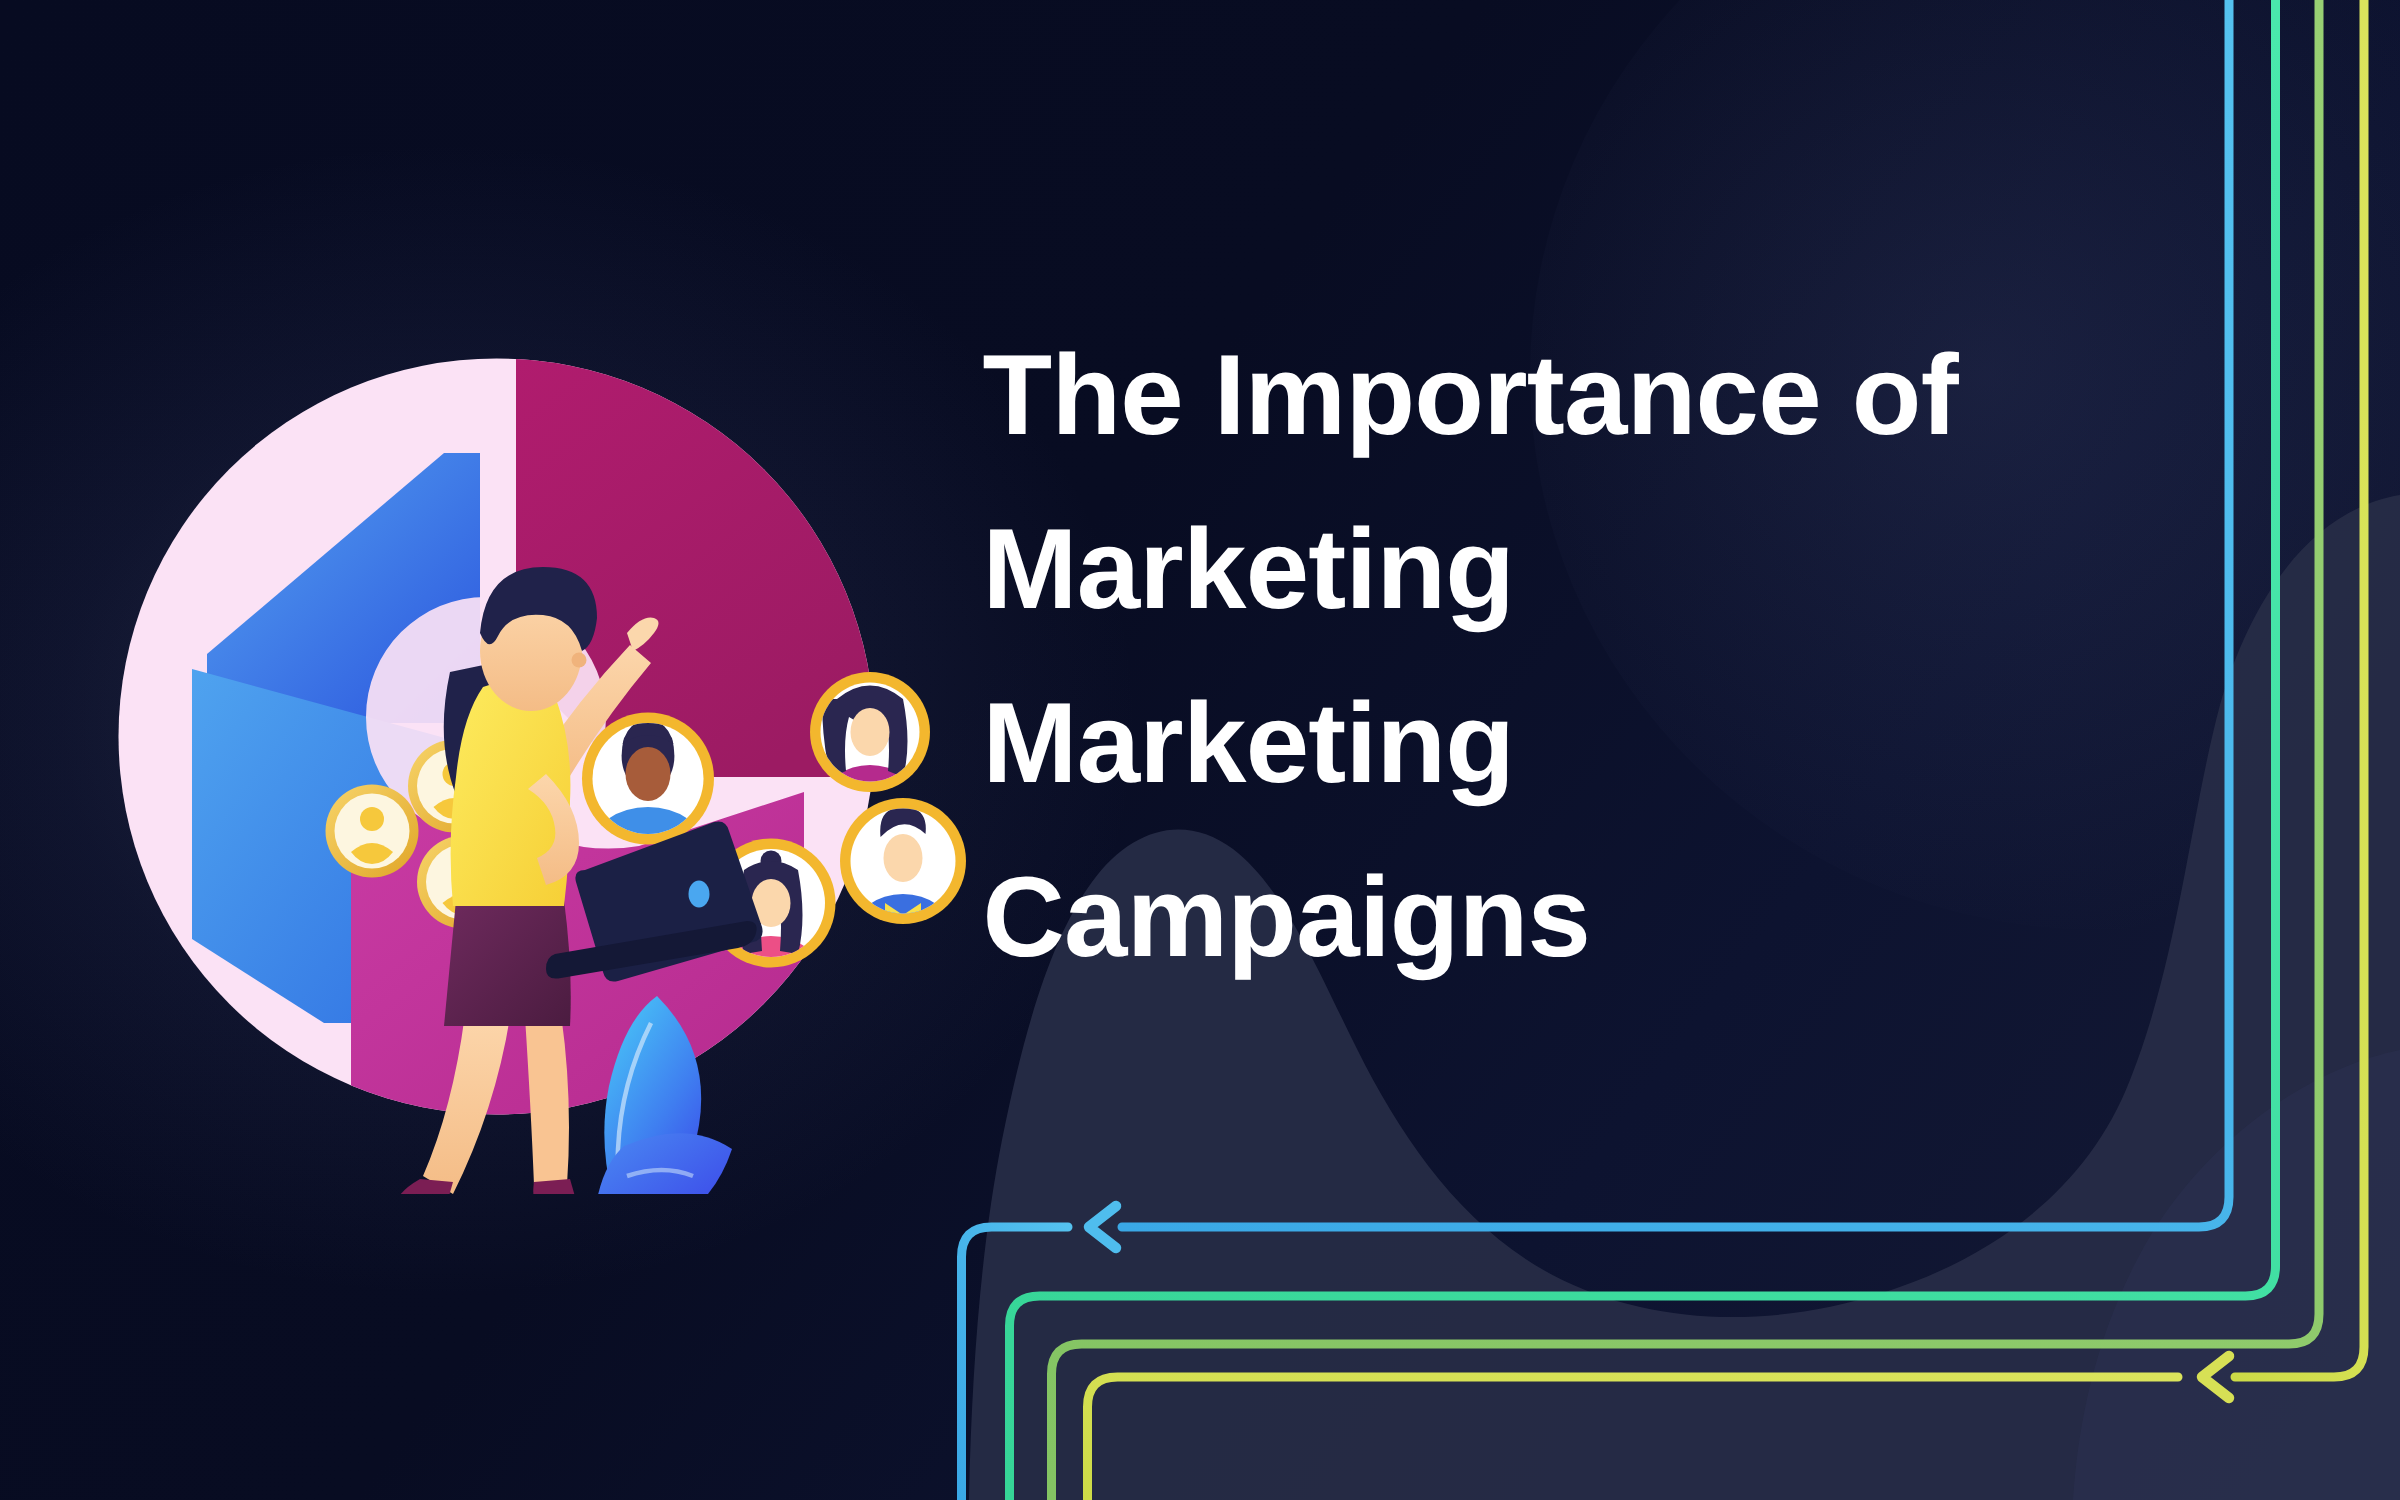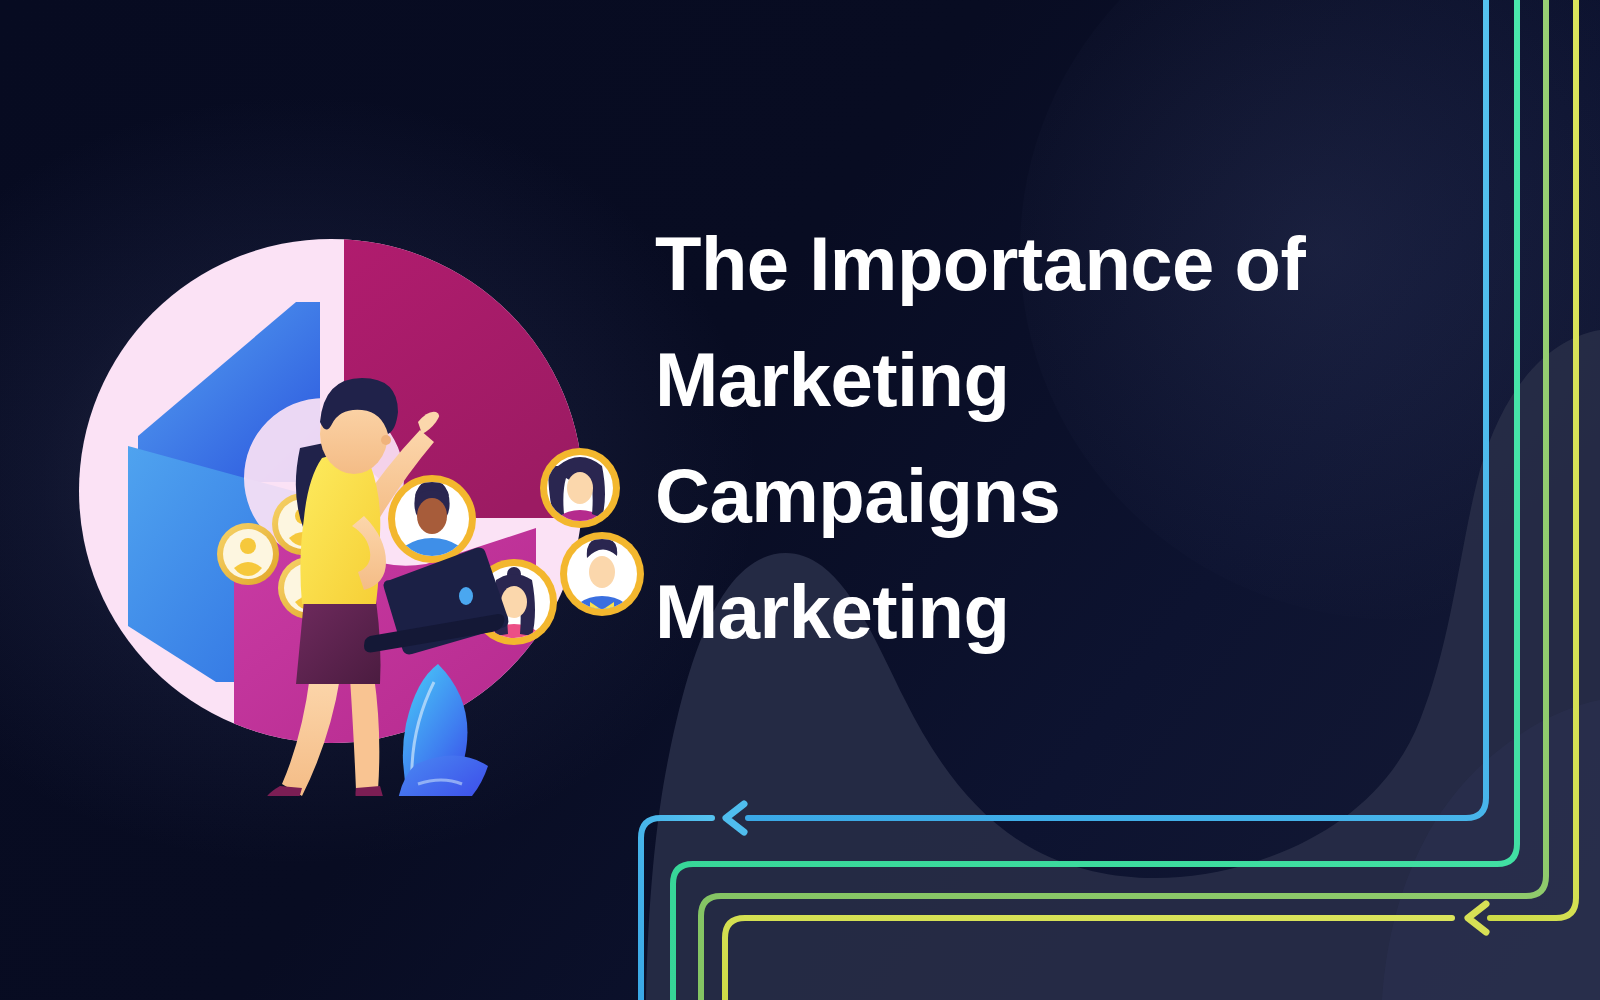--- a/index.html
+++ b/index.html
@@ -292,22 +292,22 @@
         <path d="M 324 384 l 86 -32 q 8 -2 10 6 l 22 64 q 2 8 -6 10 l -90 26 q -8 2 -10 -6 l -18 -60 q -2 -8 6 -8 z" fill="#1b2045"></path>
         <ellipse cx="400" cy="400" rx="7" ry="9" fill="#4aa7f0"></ellipse>
         <path d="M 304 440 l 128 -22 q 8 0 6 8 q -2 8 -12 10 l -118 20 q -10 2 -10 -6 q 0 -8 6 -10 z" fill="#141836"></path>
       </g>
     </svg>
   </div>
 
   <div class="title-block">
     <div class="title-line">The Importance of</div>
     <div class="title-line">Marketing</div>
+    <div class="title-line">Marketing</div>
     <div class="title-line">Campaigns</div>
-    <div class="title-line">Marketing</div>
   </div>
 
   <svg class="deco-lines" viewBox="0 0 1600 1000">
     <defs>
       <linearGradient id="lgCyan" x1="0" y1="1" x2="1" y2="0" gradientUnits="objectBoundingBox">
         <stop offset="0%" stop-color="#3aa8e6"></stop>
         <stop offset="100%" stop-color="#55c2ef"></stop>
       </linearGradient>
       <linearGradient id="lgGreen" x1="0" y1="1" x2="1" y2="0">
         <stop offset="0%" stop-color="#36d597"></stop>

